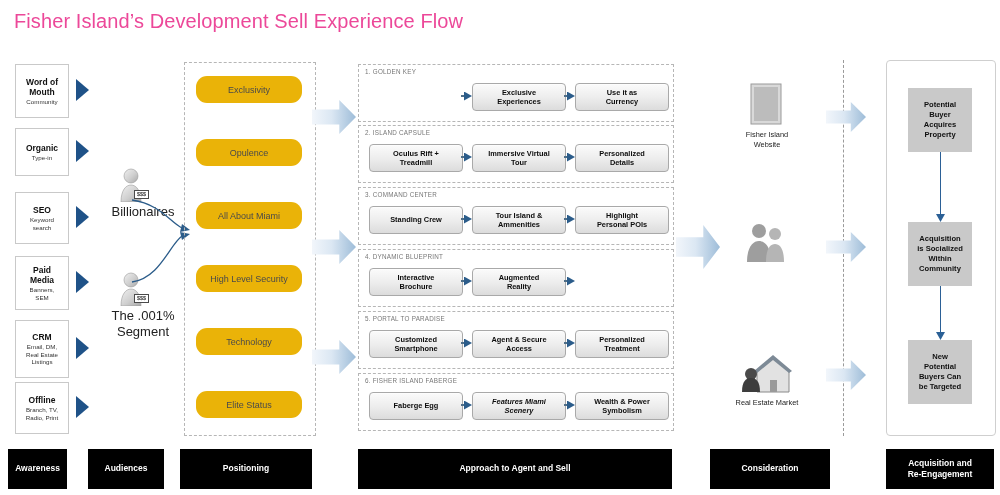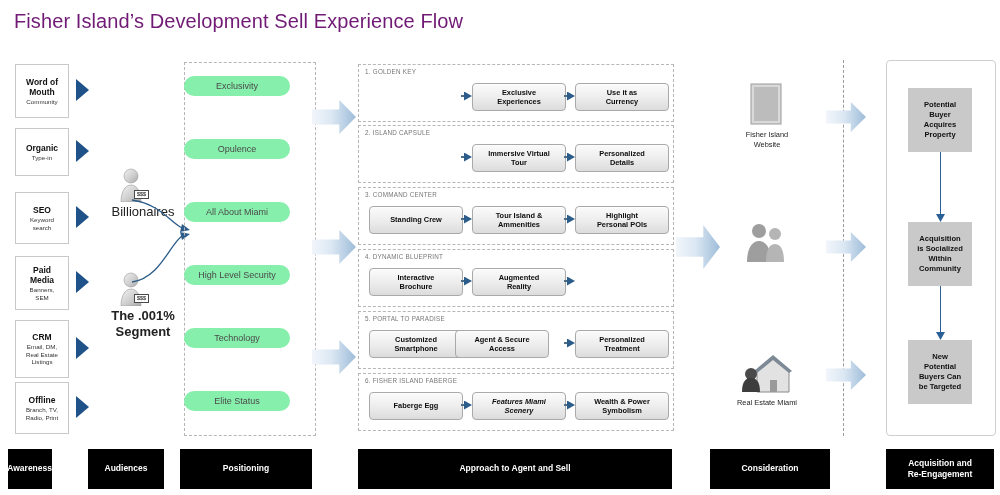--- a/index.html
+++ b/index.html
@@ -10,21 +10,21 @@
     overflow:hidden;
     position:relative;
   }
   #canvas{position:absolute;left:0;top:0;width:1000px;height:495px;}
 
   .abs{position:absolute;}
 
   
   .page-title{
     left:14px;top:10px;
-    font-size:20px;color:#701a75;font-weight:400;
+    font-size:20px;color:#ec4899;font-weight:400;
     letter-spacing:.1px;white-space:nowrap;
   }
 
   
   .footer-bar{
     background:#000;color:#fff;
     display:flex;align-items:center;justify-content:center;
     text-align:center;font-size:8.5px;font-weight:bold;
     line-height:1.35;
     top:449px;height:40px;
@@ -56,23 +56,23 @@
     padding:0px 2px;line-height:1.35;
   }
 
   
   .dashed-col{
     border:1px dashed #b6b6b6;background:transparent;
   }
 
   
   .pill{
-    background:#86efac;border-radius:11px;
+    background:#eab308;border-radius:11px;
     display:flex;align-items:center;justify-content:center;
-    font-size:9px;color:#4a4a4a;height:20px;left:184px;width:106px;
+    font-size:9px;color:#4a4a4a;height:27px;left:196px;width:106px;
   }
 
   
   .grp{
     border:1px dashed #b6b6b6;left:358px;width:314px;
   }
   .grp-title{
     position:absolute;left:6px;top:3px;
     font-size:6.3px;color:#777;letter-spacing:.25px;
   }
@@ -196,21 +196,21 @@
             <linearGradient id="pg1" x1="0" y1="0" x2="1" y2="1">
               <stop offset="0%" stop-color="#f0f0f0"></stop>
               <stop offset="55%" stop-color="#cfcfcf"></stop>
               <stop offset="100%" stop-color="#a8a8a8"></stop>
             </linearGradient>
           </defs>
           <circle cx="13" cy="8" r="7" fill="url(#pg1)" stroke="#9a9a9a" stroke-width=".6"></circle>
           <path d="M3,34 C3,22 8,17 13,17 C18,17 23,22 23,34 Z" fill="url(#pg1)" stroke="#9a9a9a" stroke-width=".6"></path>
         </svg>
         <div class="money-badge" style="left:30px;top:22px;">$$$</div>
-        <div class="abs aud-label" style="left:0;top:36px;font-weight:bold;">The .001%<br>Segment</div>
+        <div class="abs aud-label" style="left:0;top:36px;">The .001%<br>Segment</div>
       </div>
     </div>
 
   <svg class="conn" viewBox="0 0 60 125">
     <path d="M2,30 C30,34 40,52 52,58" stroke="#2b5c8a" stroke-width="1.3" fill="none"></path>
     <path d="M2,112 C30,108 40,74 52,66" stroke="#2b5c8a" stroke-width="1.3" fill="none"></path>
     <polygon points="52,54 60,60 50,62" fill="#2b5c8a"></polygon>
     <polygon points="52,70 60,64 50,62" fill="#2b5c8a"></polygon>
   </svg>
 
@@ -233,20 +233,21 @@
         </div>
         <div class="ap-box" style="left:113px;top:18px;width:92px;">Exclusive<br>Experiences</div>
         <div class="ap-arrow" style="left:205px;top:26.5px;width:11px;">
           <div class="shaft" style="width:4px;"></div>
           <div class="head" style="left:3px;"></div>
         </div>
         <div class="ap-box" style="left:216px;top:18px;width:92px;">Use it as<br>Currency</div>
       </div>
       <div class="abs grp" style="top:125px;height:56px;">
         <div class="grp-title">2. ISLAND CAPSULE</div>
+        <div class="ap-box" style="left:10px;top:18px;width:92px;">Oculus Rift +<br>Treadmill</div>
         <div class="ap-arrow" style="left:102px;top:26.5px;width:11px;">
           <div class="shaft" style="width:4px;"></div>
           <div class="head" style="left:3px;"></div>
         </div>
         <div class="ap-box" style="left:113px;top:18px;width:92px;">Immersive Virtual<br>Tour</div>
         <div class="ap-arrow" style="left:205px;top:26.5px;width:11px;">
           <div class="shaft" style="width:4px;"></div>
           <div class="head" style="left:3px;"></div>
         </div>
         <div class="ap-box" style="left:216px;top:18px;width:92px;">Personalized<br>Details</div>
@@ -278,21 +279,21 @@
           <div class="head" style="left:3px;"></div>
         </div>
       </div>
       <div class="abs grp" style="top:311px;height:56px;">
         <div class="grp-title">5. PORTAL TO PARADISE</div>
         <div class="ap-box" style="left:10px;top:18px;width:92px;">Customized<br>Smartphone</div>
         <div class="ap-arrow" style="left:102px;top:26.5px;width:11px;">
           <div class="shaft" style="width:4px;"></div>
           <div class="head" style="left:3px;"></div>
         </div>
-        <div class="ap-box" style="left:96px;top:18px;width:92px;">Agent &amp; Secure<br>Access</div>
+        <div class="ap-box" style="left:113px;top:18px;width:92px;">Agent &amp; Secure<br>Access</div>
         <div class="ap-arrow" style="left:205px;top:26.5px;width:11px;">
           <div class="shaft" style="width:4px;"></div>
           <div class="head" style="left:3px;"></div>
         </div>
         <div class="ap-box" style="left:216px;top:18px;width:92px;">Personalized<br>Treatment</div>
       </div>
       <div class="abs grp" style="top:373px;height:56px;">
         <div class="grp-title">6. FISHER ISLAND FABERGE</div>
         <div class="ap-box" style="left:10px;top:18px;width:92px;">Faberge Egg</div>
         <div class="ap-arrow" style="left:102px;top:26.5px;width:11px;">
@@ -331,21 +332,21 @@
         </svg>
       </div>
       <div class="abs" style="left:697px;top:348px;width:140px;height:80px;">
         <svg viewBox="0 0 60 50" width="60" height="50" style="position:absolute;left:40px;top:0;">
           <path d="M20,22 L36,9 L52,22 L52,44 L20,44 Z" fill="#e2e2e2" stroke="#8a8a8a" stroke-width="1"></path>
           <path d="M17,23 L36,7 L55,23 L52,25 L36,12 L20,25 Z" fill="#7d8a96"></path>
           <rect x="33" y="32" width="7" height="12" fill="#9a9a9a"></rect>
           <circle cx="14" cy="26" r="6" fill="#4a4a4a"></circle>
           <path d="M5,44 C5,33 9,30 14,30 C19,30 23,33 23,44 Z" fill="#3d3d3d"></path>
         </svg>
-        <div class="cons-label" style="left:0;top:50px;">Real Estate Miami</div>
+        <div class="cons-label" style="left:0;top:50px;">Real Estate Market</div>
       </div>
     </div>
 
   <div class="v-divider"></div>
 
   <div class="blk-arrow" style="left:826px;top:102px;width:40px;height:30px;"></div>
   <div class="blk-arrow" style="left:826px;top:232px;width:40px;height:30px;"></div>
   <div class="blk-arrow" style="left:826px;top:360px;width:40px;height:30px;"></div>
 
   <div class="abs acq-panel"></div>
@@ -357,21 +358,21 @@
       </div>
       <div class="acq-box" style="top:222px;height:64px;">Acquisition<br>is Socialized<br>Within<br>Community</div>
       <div class="v-arrow" style="top:286px;height:54px;">
         <div class="vshaft" style="height:47px;"></div>
         <div class="vhead" style="top:46px;"></div>
       </div>
       <div class="acq-box" style="top:340px;height:64px;">New<br>Potential<br>Buyers Can<br>be Targeted</div>
     </div>
 
   <div id="footer-row">
-      <div class="abs footer-bar" style="left:8px;width:44px;justify-content:flex-end;">
+      <div class="abs footer-bar" style="left:8px;width:59px;">
         <span>Awareness</span>
       </div>
       <div class="abs footer-bar" style="left:88px;width:76px;">
         <span>Audiences</span>
       </div>
       <div class="abs footer-bar" style="left:180px;width:132px;">
         <span>Positioning</span>
       </div>
       <div class="abs footer-bar" style="left:358px;width:314px;">
         <span>Approach to Agent and Sell</span>

